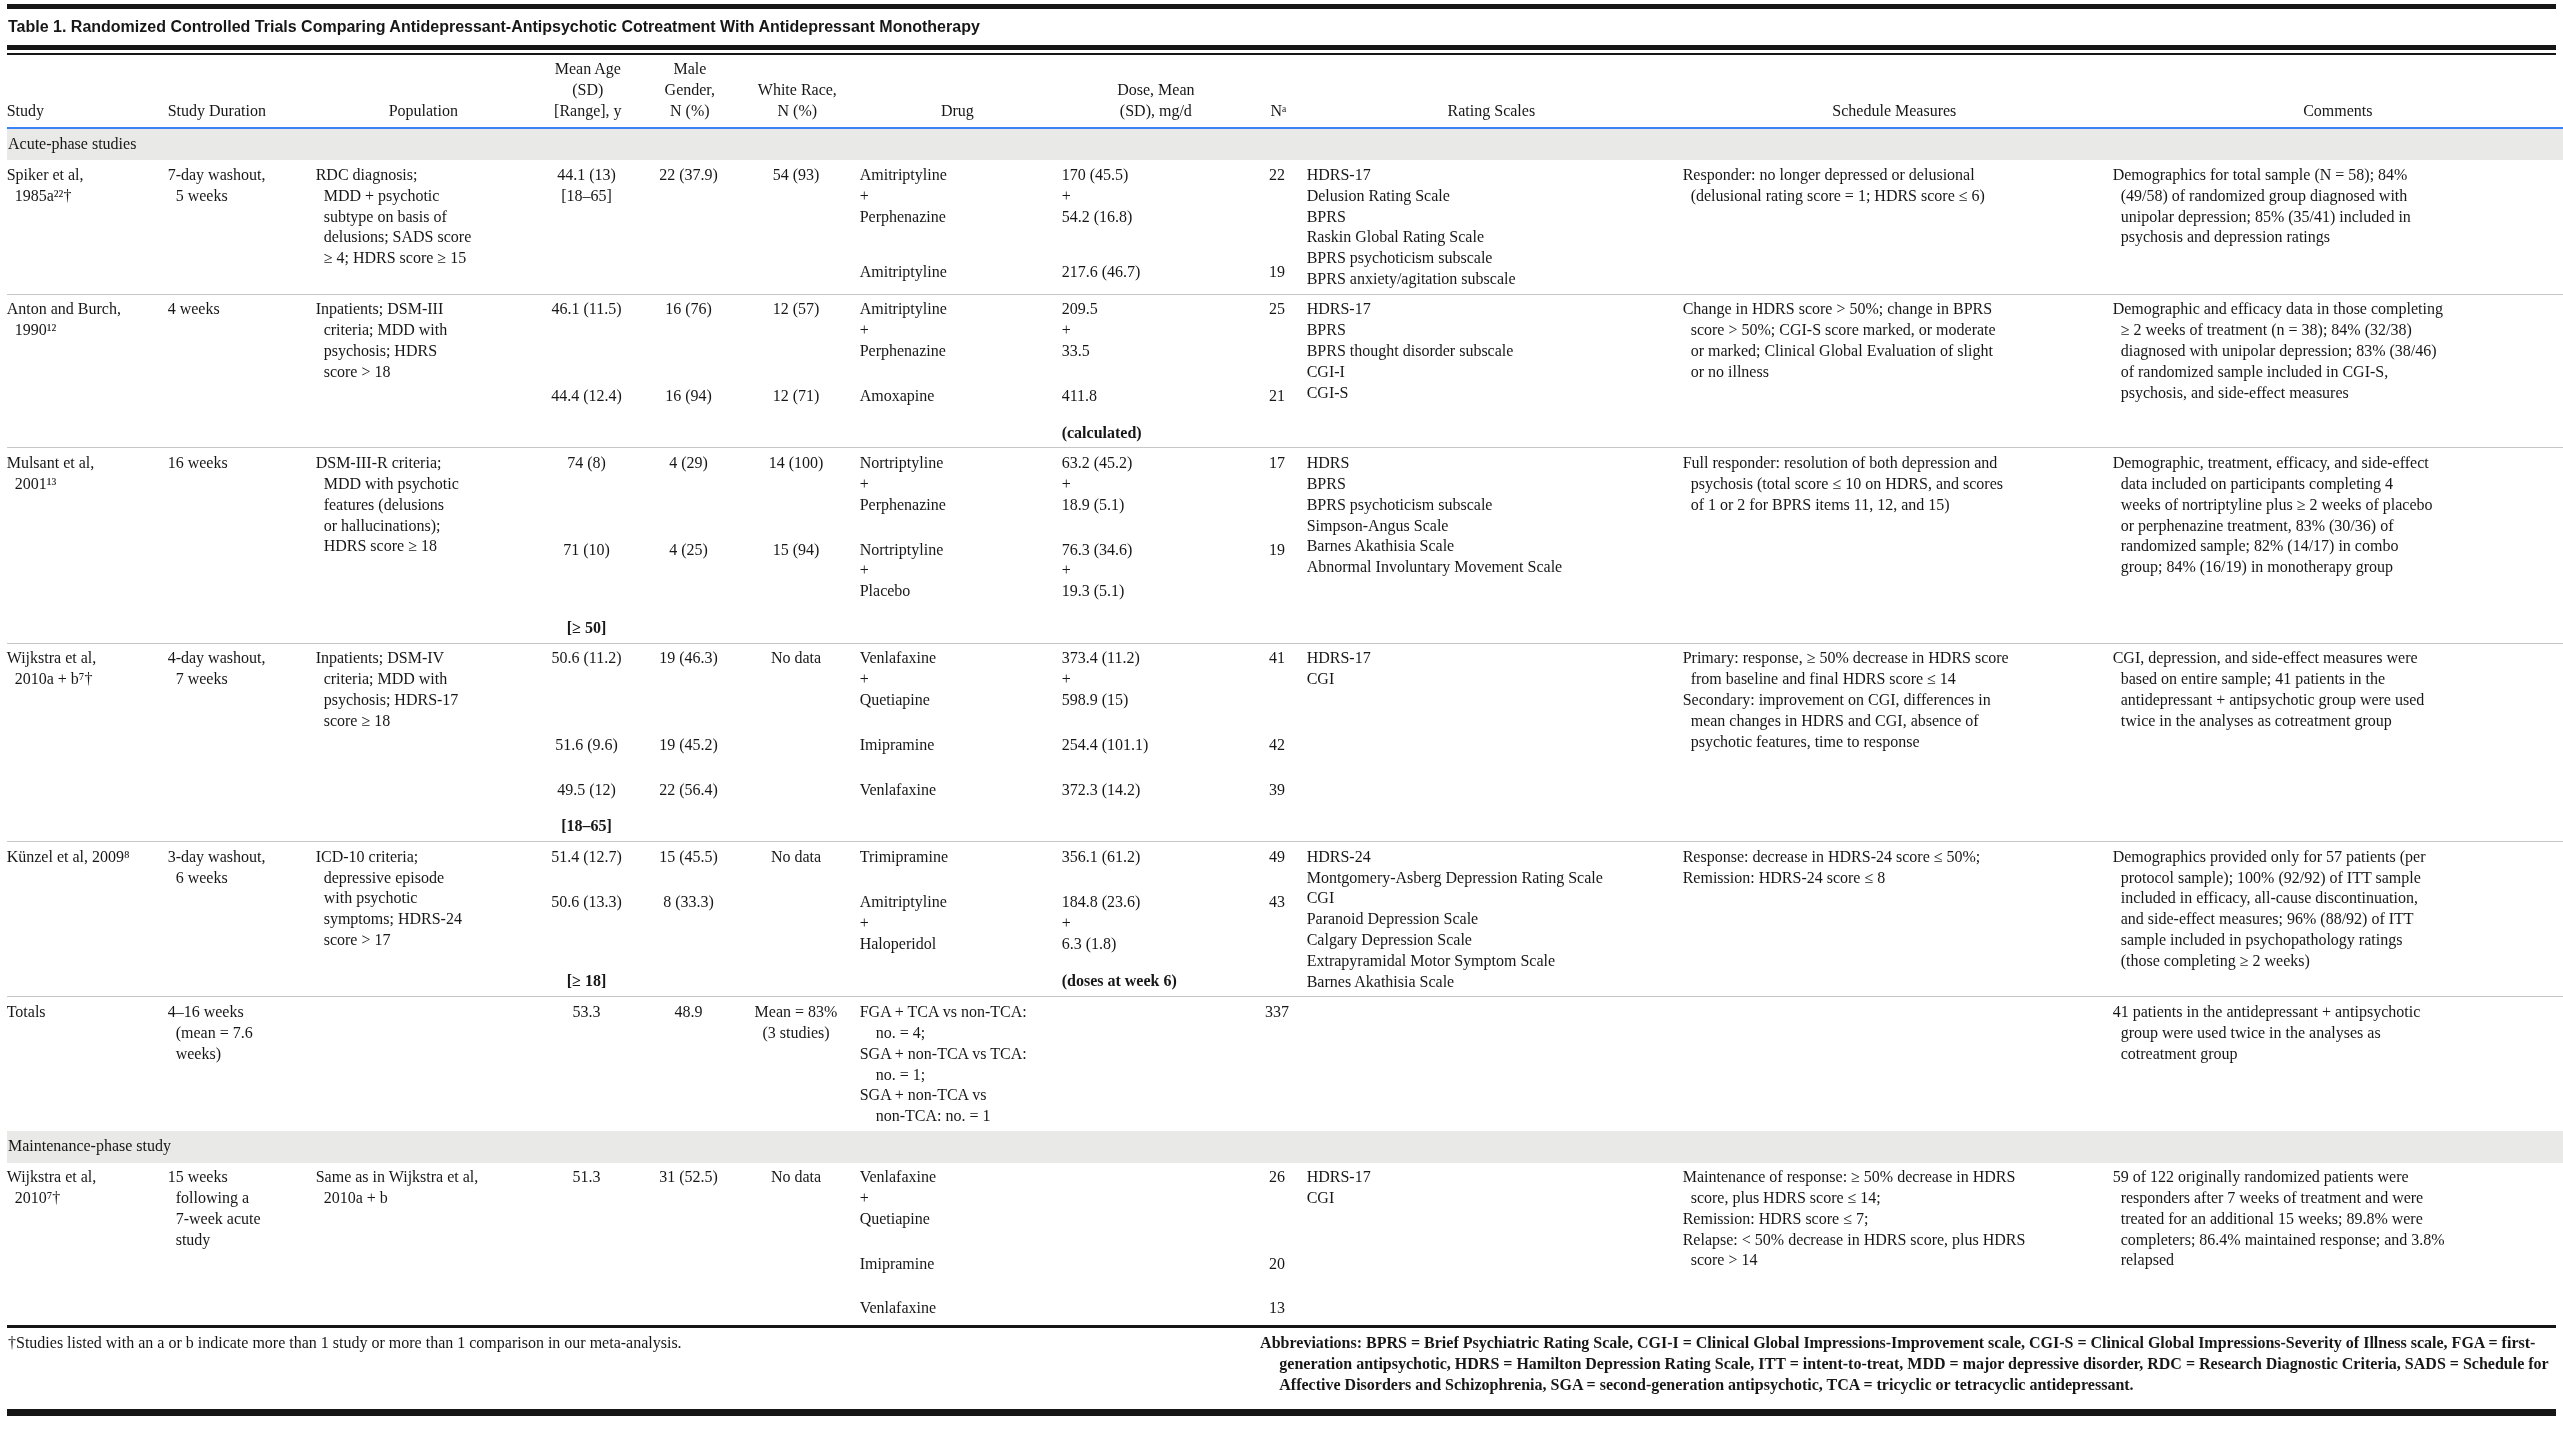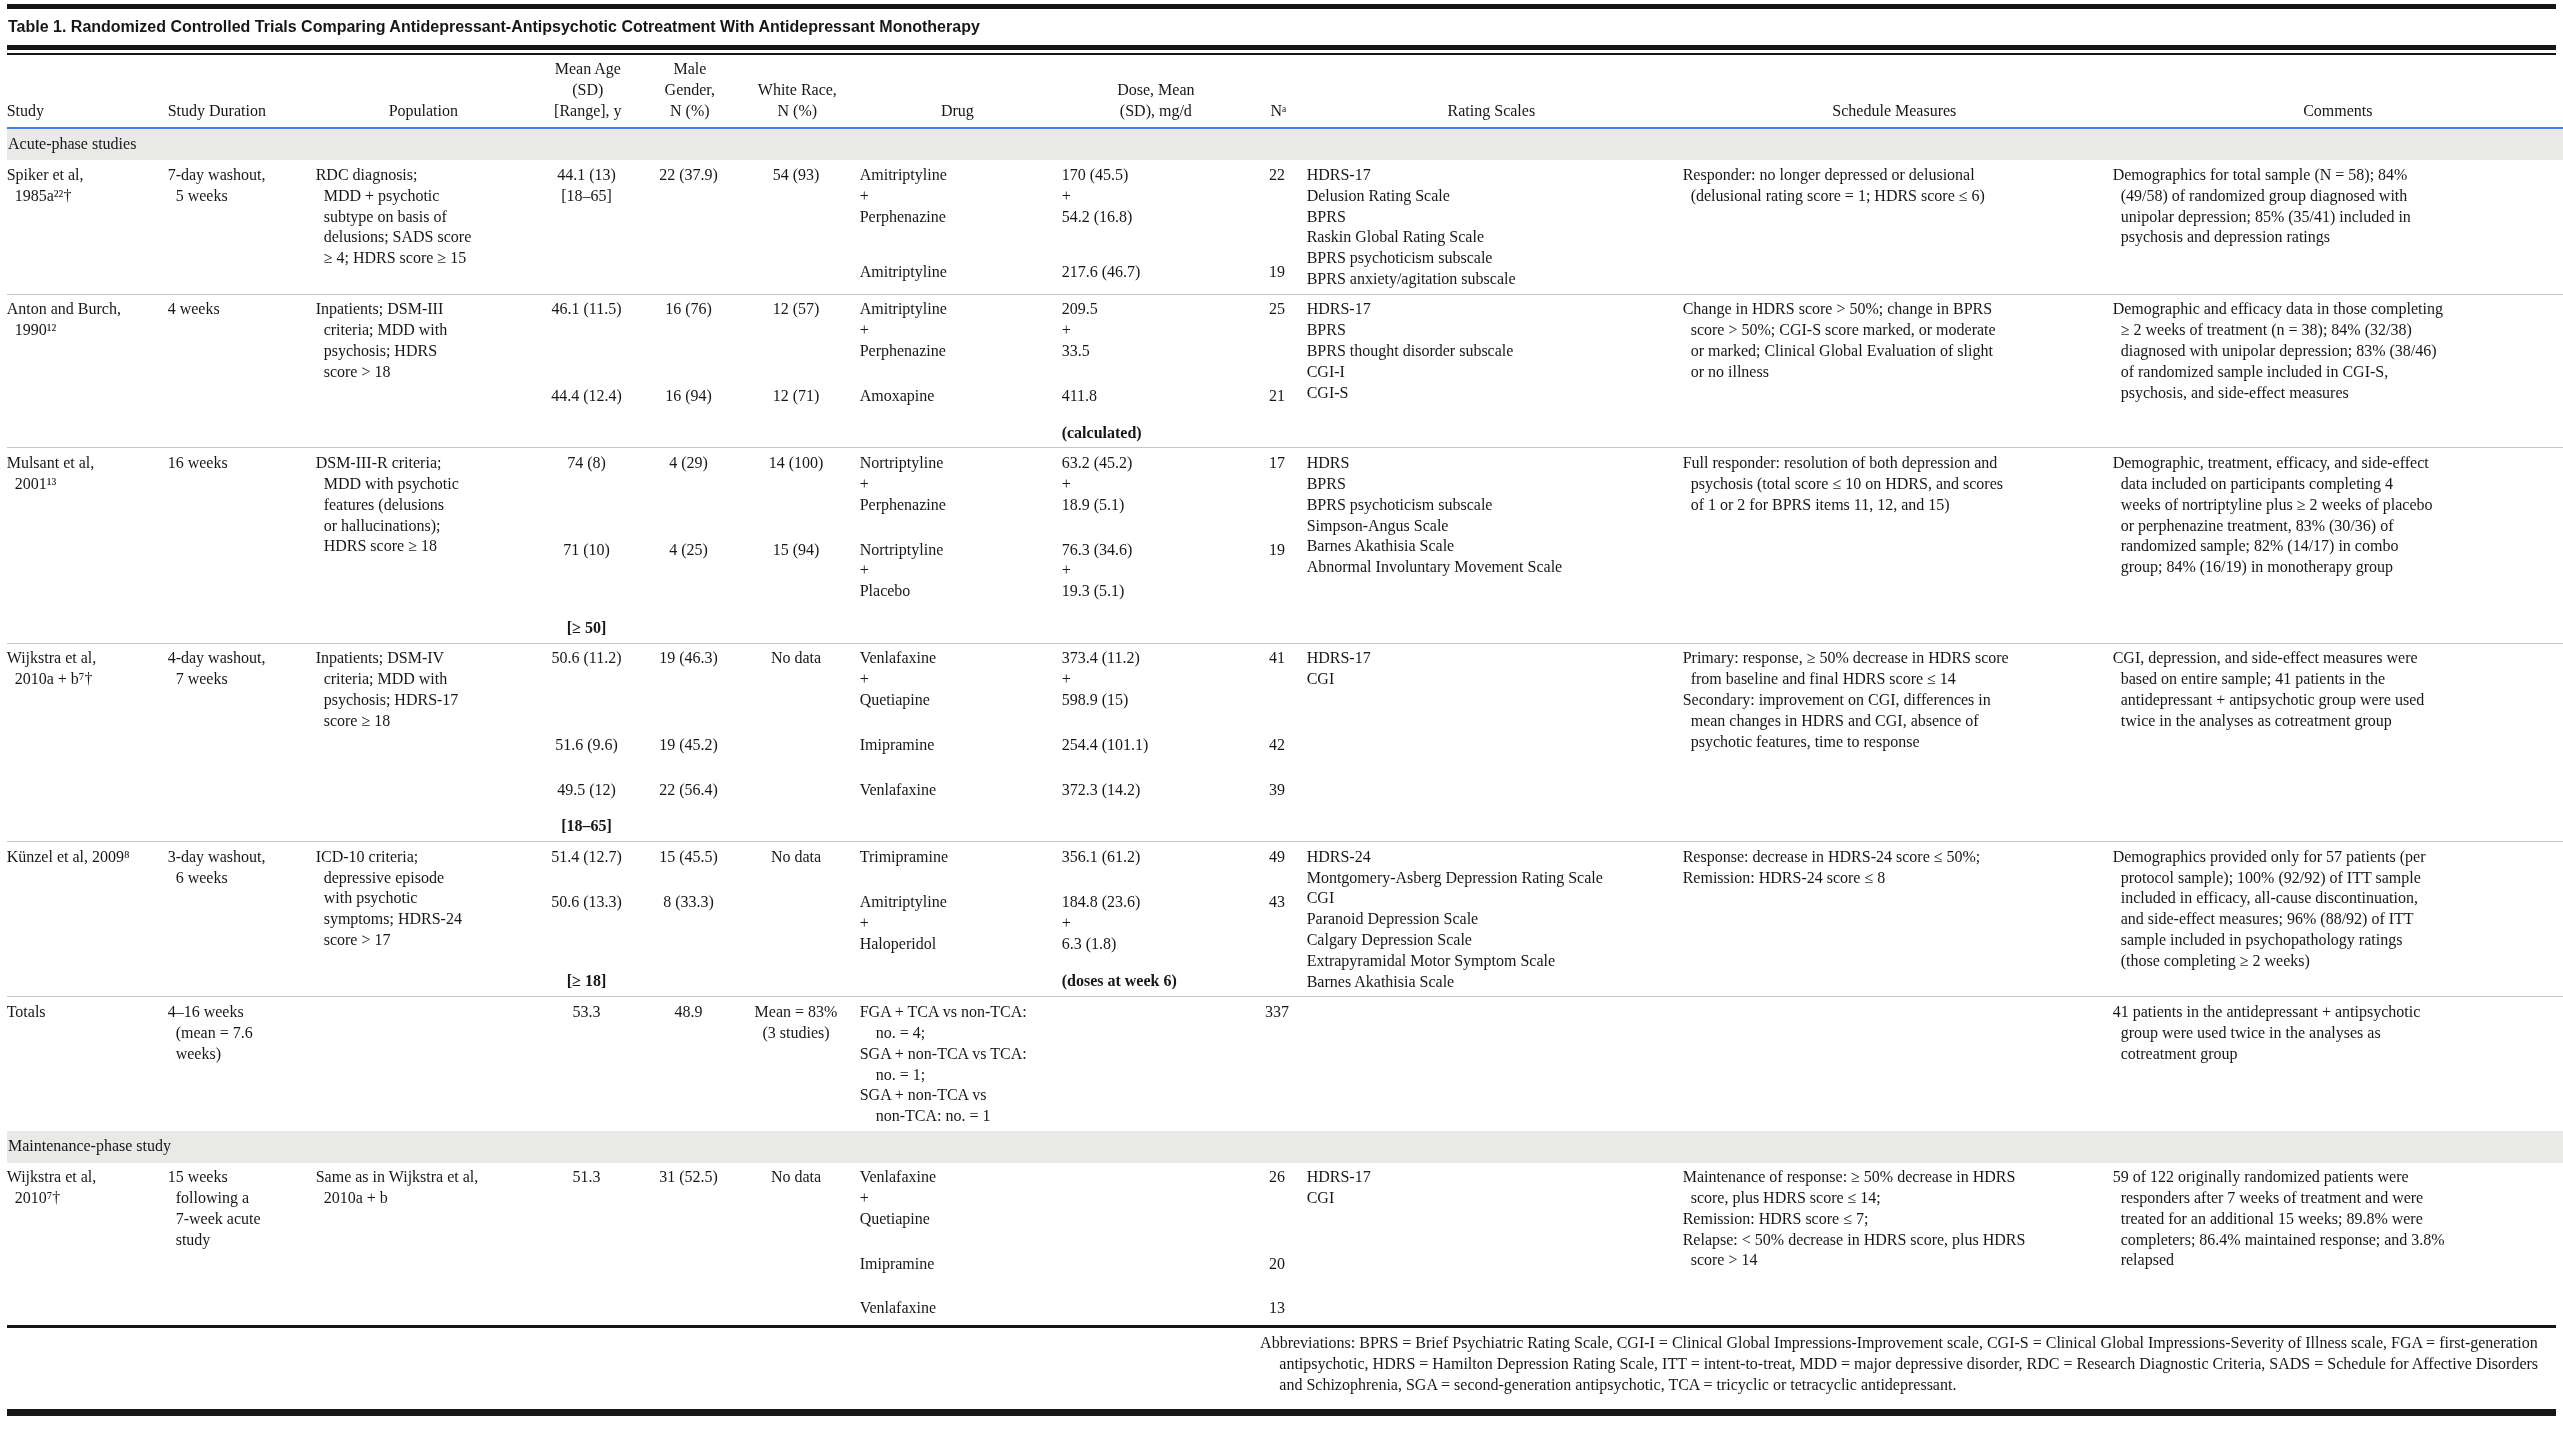--- a/index.html
+++ b/index.html
@@ -14,21 +14,21 @@
   th.l{text-align:left;}
   td{vertical-align:top;padding:4.7px 9.4px 4px 0;white-space:pre-wrap;}
   td.c{text-align:center;}
   tbody.study{border-top:1.3px solid #c6c6c6;}
   tbody.nogap{border-top:none;}
   tr.arm-gap td{padding-top:20px;}
   tr.note-row td{padding-top:12px;font-weight:bold;}
   .section td{background:#e9e9e8;padding:5.4px 0 5.4px 1.3px;white-space:normal;}
   .footer{display:flex;padding:5.4px 1.3px 9.4px 1.3px;}
   .footer .left{width:49%;}
-  .footer .right{width:51%;padding-left:8px;}
+  .footer .right{width:51%;padding-left:8px;font-weight:bold;}
   .fnote{margin-bottom:2.7px;}
   .abbr{padding-left:1.2em;text-indent:-1.2em;}
   .bottom-bar{height:6.7px;background:#161616;margin-top:4px;}
 </style>
 </head>
 <body>
 
 <div class="page">
   <div class="rule-thick"></div>
   <div class="title">Table 1. Randomized Controlled Trials Comparing Antidepressant-Antipsychotic Cotreatment With Antidepressant Monotherapy</div>
@@ -426,20 +426,21 @@
         <td></td>
         <td class="c">13</td>
       </tr>
     </tbody>
   </table>
 
   <div class="rule-mid"></div>
 
   <div class="footer">
     <div class="left">
+      <div class="fnote">†Studies listed with an a or b indicate more than 1 study or more than 1 comparison in our meta-analysis.</div>
     </div>
     <div class="right">
       <div class="abbr">Abbreviations: BPRS = Brief Psychiatric Rating Scale, CGI-I = Clinical Global Impressions-Improvement scale, CGI-S = Clinical Global Impressions-Severity of Illness scale, FGA = first-generation antipsychotic, HDRS = Hamilton Depression Rating Scale, ITT = intent-to-treat, MDD = major depressive disorder, RDC = Research Diagnostic Criteria, SADS = Schedule for Affective Disorders and Schizophrenia, SGA = second-generation antipsychotic, TCA = tricyclic or tetracyclic antidepressant.</div>
     </div>
   </div>
 
   <div class="bottom-bar"></div>
 </div>
 
 

